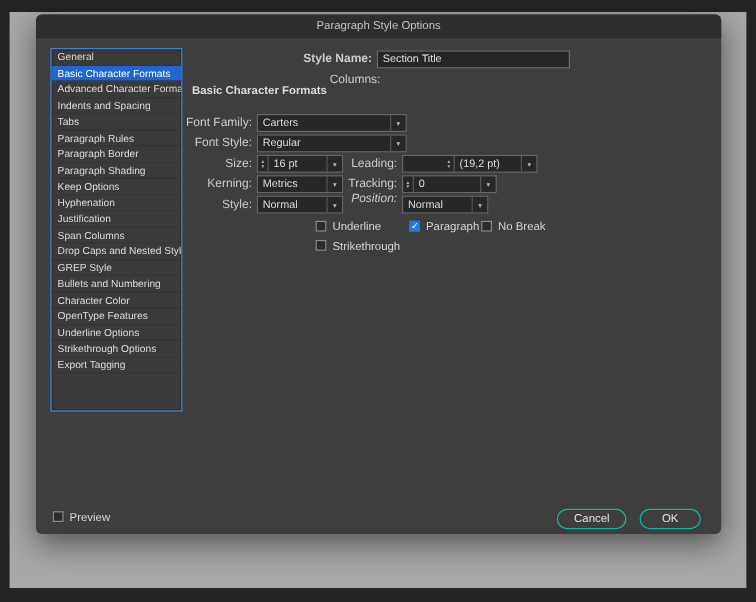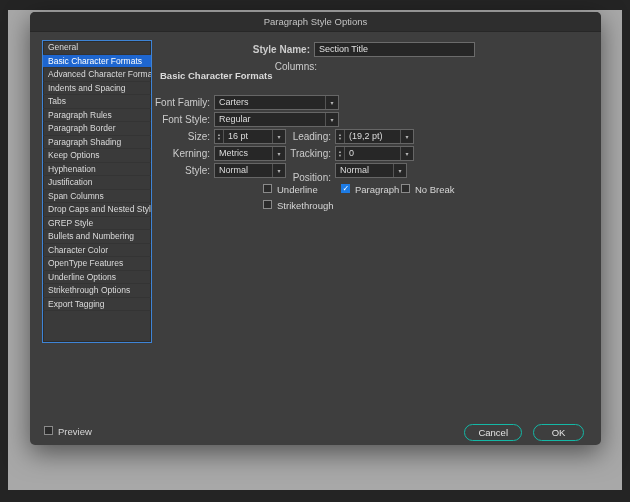--- a/index.html
+++ b/index.html
@@ -35,30 +35,30 @@
   .field .value{flex:1;padding-left:4px;font-size:9px;color:#dddddd;line-height:13px;
                 white-space:nowrap;overflow:hidden;}
   .field .chev{width:12px;border-left:1px solid #555555;display:flex;align-items:center;
                justify-content:center;font-size:6px;color:#b5b5b5;}
   .field .stepper{width:8px;border-right:1px solid #555555;display:flex;flex-direction:column;
                   align-items:center;justify-content:center;font-size:4px;line-height:4px;color:#b0b0b0;}
 
   .f-font-family{left:184px;top:83px;width:123px;}
   .f-font-style{left:184px;top:100px;width:123px;}
   .f-size{left:184px;top:117px;width:70px;}
-  .f-leading{left:305px;top:117px;width:77px;}
+  .f-leading{left:305px;top:117px;width:77px;padding-left:34px;}
   .f-kerning{left:184px;top:134px;width:70px;}
   .f-tracking{left:305px;top:134px;width:77px;}
   .f-case{left:184px;top:151px;width:70px;}
   .f-position{left:305px;top:151px;width:70px;}
 
   .l-col1{left:80px;width:100px;}
   .l-col2{left:221px;width:80px;}
   .l-ff{top:84px;} .l-fs{top:101px;} .l-size{top:118px;} .l-kern{top:135px;} .l-case{top:152px;}
-  .l-lead{top:118px;} .l-track{top:135px;} .l-pos{top:159px;}
+  .l-lead{top:118px;} .l-track{top:135px;} .l-pos{top:147px;font-style:italic;}
 
   
   .cbgroup{position:absolute;display:flex;gap:5px;height:11px;}
   .cb{width:9px;height:9px;background:#2b2b2b;border:1px solid #8a8a8a;box-sizing:border-box;
       display:inline-block;position:relative;cursor:pointer;flex:0 0 auto;}
   .cb.selected{background:#1d7be4;border-color:#1d7be4;}
   .cb.selected::after{content:"\2713";position:absolute;left:0.5px;top:-1px;color:#ffffff;font-size:8px;line-height:10px;}
   .cbgroup span.cblabel{font-size:9.5px;color:#d6d6d6;line-height:11px;}
   .g-underline{left:233px;top:172px;}
   .g-ligatures{left:311px;top:172px;}

